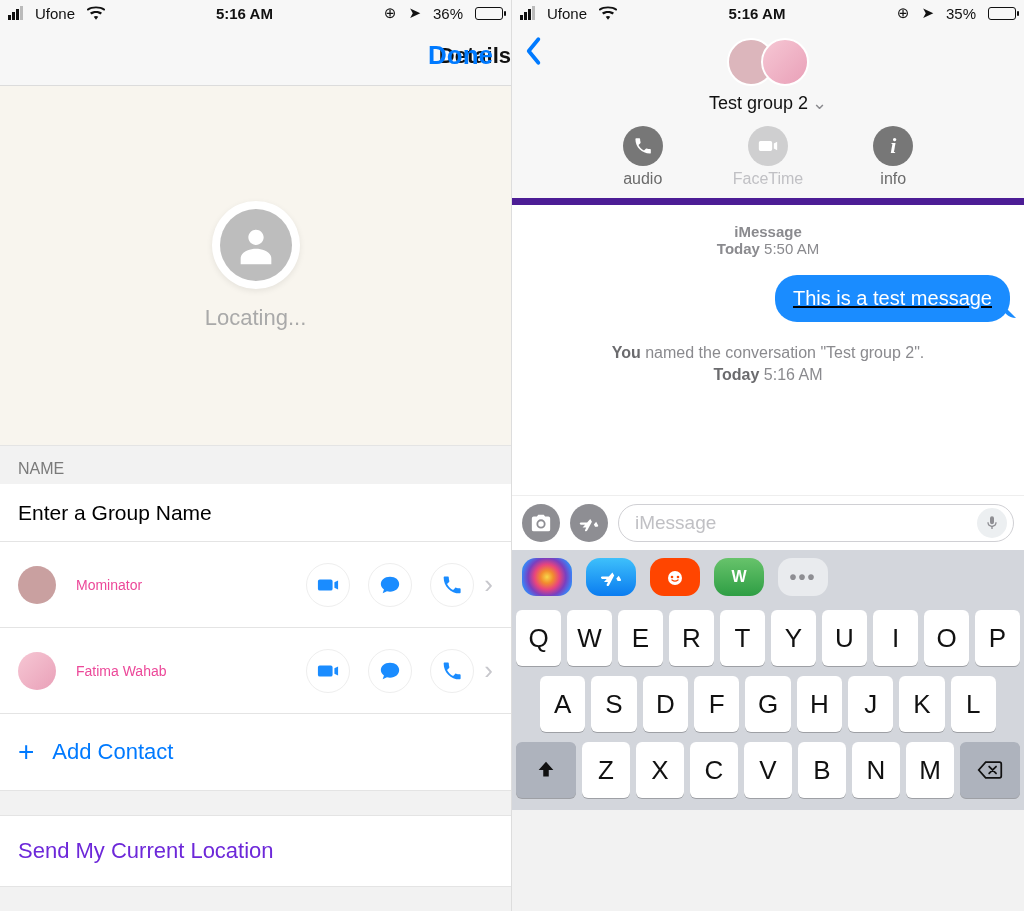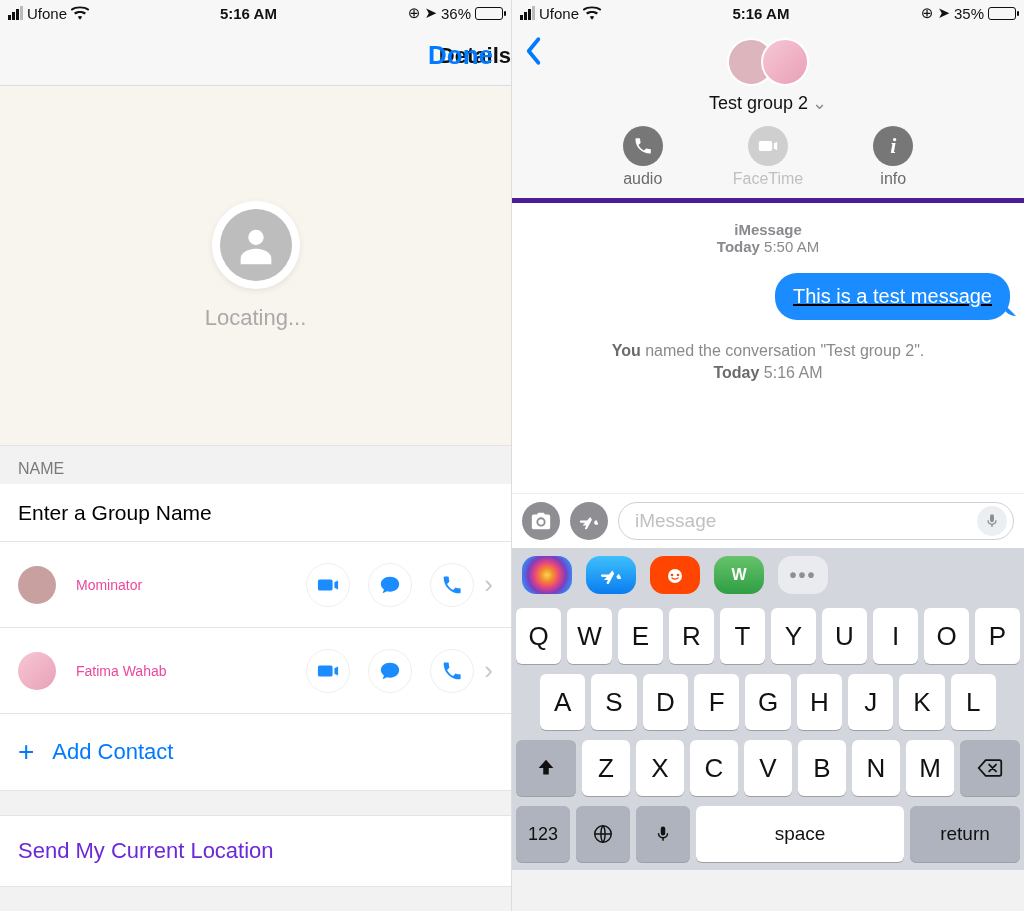--- a/index.html
+++ b/index.html
@@ -10,21 +10,21 @@
     height: 911px;
     overflow: hidden;
     display: flex;
   }
   .screen { width: 512px; height: 911px; position: relative; background:#f2f2f2; overflow:hidden;}
   .screen.left { border-right: 1px solid #ddd; }
   .statusbar {
     height: 26px; display: flex; align-items: center; justify-content: space-between;
     padding: 0 8px; font-size: 15px; font-weight: 500; color:#111; background:#f7f7f7;
   }
-  .sb-left, .sb-right { display:flex; align-items:center; gap:4px; }
+  .sb-left, .sb-right { display:flex; align-items:center; gap:12px; }
   .sb-center { font-weight:600; }
   .signal {display:inline-flex; align-items:flex-end; gap:1px;}
   .signal span{display:inline-block; width:3px; background:#111;}
   .signal span:nth-child(1){height:5px}
   .signal span:nth-child(2){height:8px}
   .signal span:nth-child(3){height:11px}
   .signal span:nth-child(4){height:14px; background:#bbb}
   .wifi {width:18px;height:14px;}
   .battery {
     width:28px;height:13px;border:1.5px solid #111;border-radius:3px;position:relative;
@@ -56,21 +56,21 @@
   .roundbtn svg{width:22px;height:22px;}
   .chev{margin-left:10px;color:#c7c7cc;font-size:26px;}
   .addcontact{display:flex;align-items:center;padding:22px 18px;background:#fff;border-bottom:1px solid #e4e4e4;}
   .addcontact .plus{font-size:28px;color:#007aff;font-weight:300;margin-right:18px;}
   .addcontact .txt{font-size:22px;color:#007aff;}
   .spacer{height:24px;background:#f2f2f2;}
   .sendloc{padding:22px 18px;background:#fff;border-top:1px solid #e4e4e4;border-bottom:1px solid #e4e4e4;}
   .sendloc .txt{font-size:22px;color:#6d28d9;}
 
   
-  .right .conv-head{background:#f7f7f7;border-bottom:5px solid #4c1d95;padding:6px 0 10px;}
+  .right .conv-head{background:#f7f7f7;border-bottom:7px solid #4c1d95;padding:6px 0 10px;}
   .right .back{position:absolute;left:10px;top:36px;}
   .right .back svg{width:22px;height:30px;}
   .right .conv-avatars{display:flex;justify-content:center;margin-top:6px;}
   .right .conv-avatars .av{width:48px;height:48px;border-radius:50%;background:#dcb6bc;border:2px solid #fff;}
   .right .conv-avatars .av.a2{margin-left:-14px;background:linear-gradient(135deg,#f6c7d4,#e9a0b8);}
   .right .conv-name{text-align:center;font-size:18px;margin-top:6px;display:flex;justify-content:center;align-items:center;gap:4px;color:#111;}
   .right .conv-btns{display:flex;justify-content:center;gap:70px;margin-top:12px;}
   .right .conv-btns .btn{display:flex;flex-direction:column;align-items:center;gap:4px;font-size:16px;color:#6b6b6b;}
   .right .conv-btns .circle{width:40px;height:40px;border-radius:50%;background:#777;display:flex;align-items:center;justify-content:center;}
   .right .conv-btns .circle.faded{background:#cfcfd0;}
@@ -362,30 +362,14 @@
           <div class="key">N</div>
           <div class="key">M</div>
         </div>
       <div class="key gray wide">
         <svg width="26" height="22" viewBox="0 0 30 24">
             <path fill="none" stroke="#111" stroke-width="2" d="M10 3h16a2 2 0 0 1 2 2v14a2 2 0 0 1-2 2H10l-8-9 8-9z"></path>
             <path stroke="#111" stroke-width="2" stroke-linecap="round" d="M14 8l8 8M22 8l-8 8"></path>
           </svg>
       </div>
     </div>
-    <div class="botrow">
-      <div class="key gray small">123</div>
-      <div class="key gray small">
-        <svg width="22" height="22" viewBox="0 0 24 24">
-            <circle cx="12" cy="12" r="9" fill="none" stroke="#111" stroke-width="1.6"></circle>
-            <path fill="none" stroke="#111" stroke-width="1.6" d="M3 12h18M12 3c3 3 3 15 0 18M12 3c-3 3-3 15 0 18"></path>
-          </svg>
-      </div>
-      <div class="key gray small">
-        <svg width="18" height="22" viewBox="0 0 24 24">
-            <path fill="#111" d="M12 14a3 3 0 0 0 3-3V5a3 3 0 0 0-6 0v6a3 3 0 0 0 3 3zm5-3a5 5 0 0 1-10 0H5a7 7 0 0 0 6 6.9V21h2v-3.1A7 7 0 0 0 19 11h-2z"></path>
-          </svg>
-      </div>
-      <div class="key space" style="font-size:19px;">space</div>
-      <div class="key gray return" style="font-size:19px;">return</div>
-    </div>
   </div>
 </div>
 
 </body></html>

